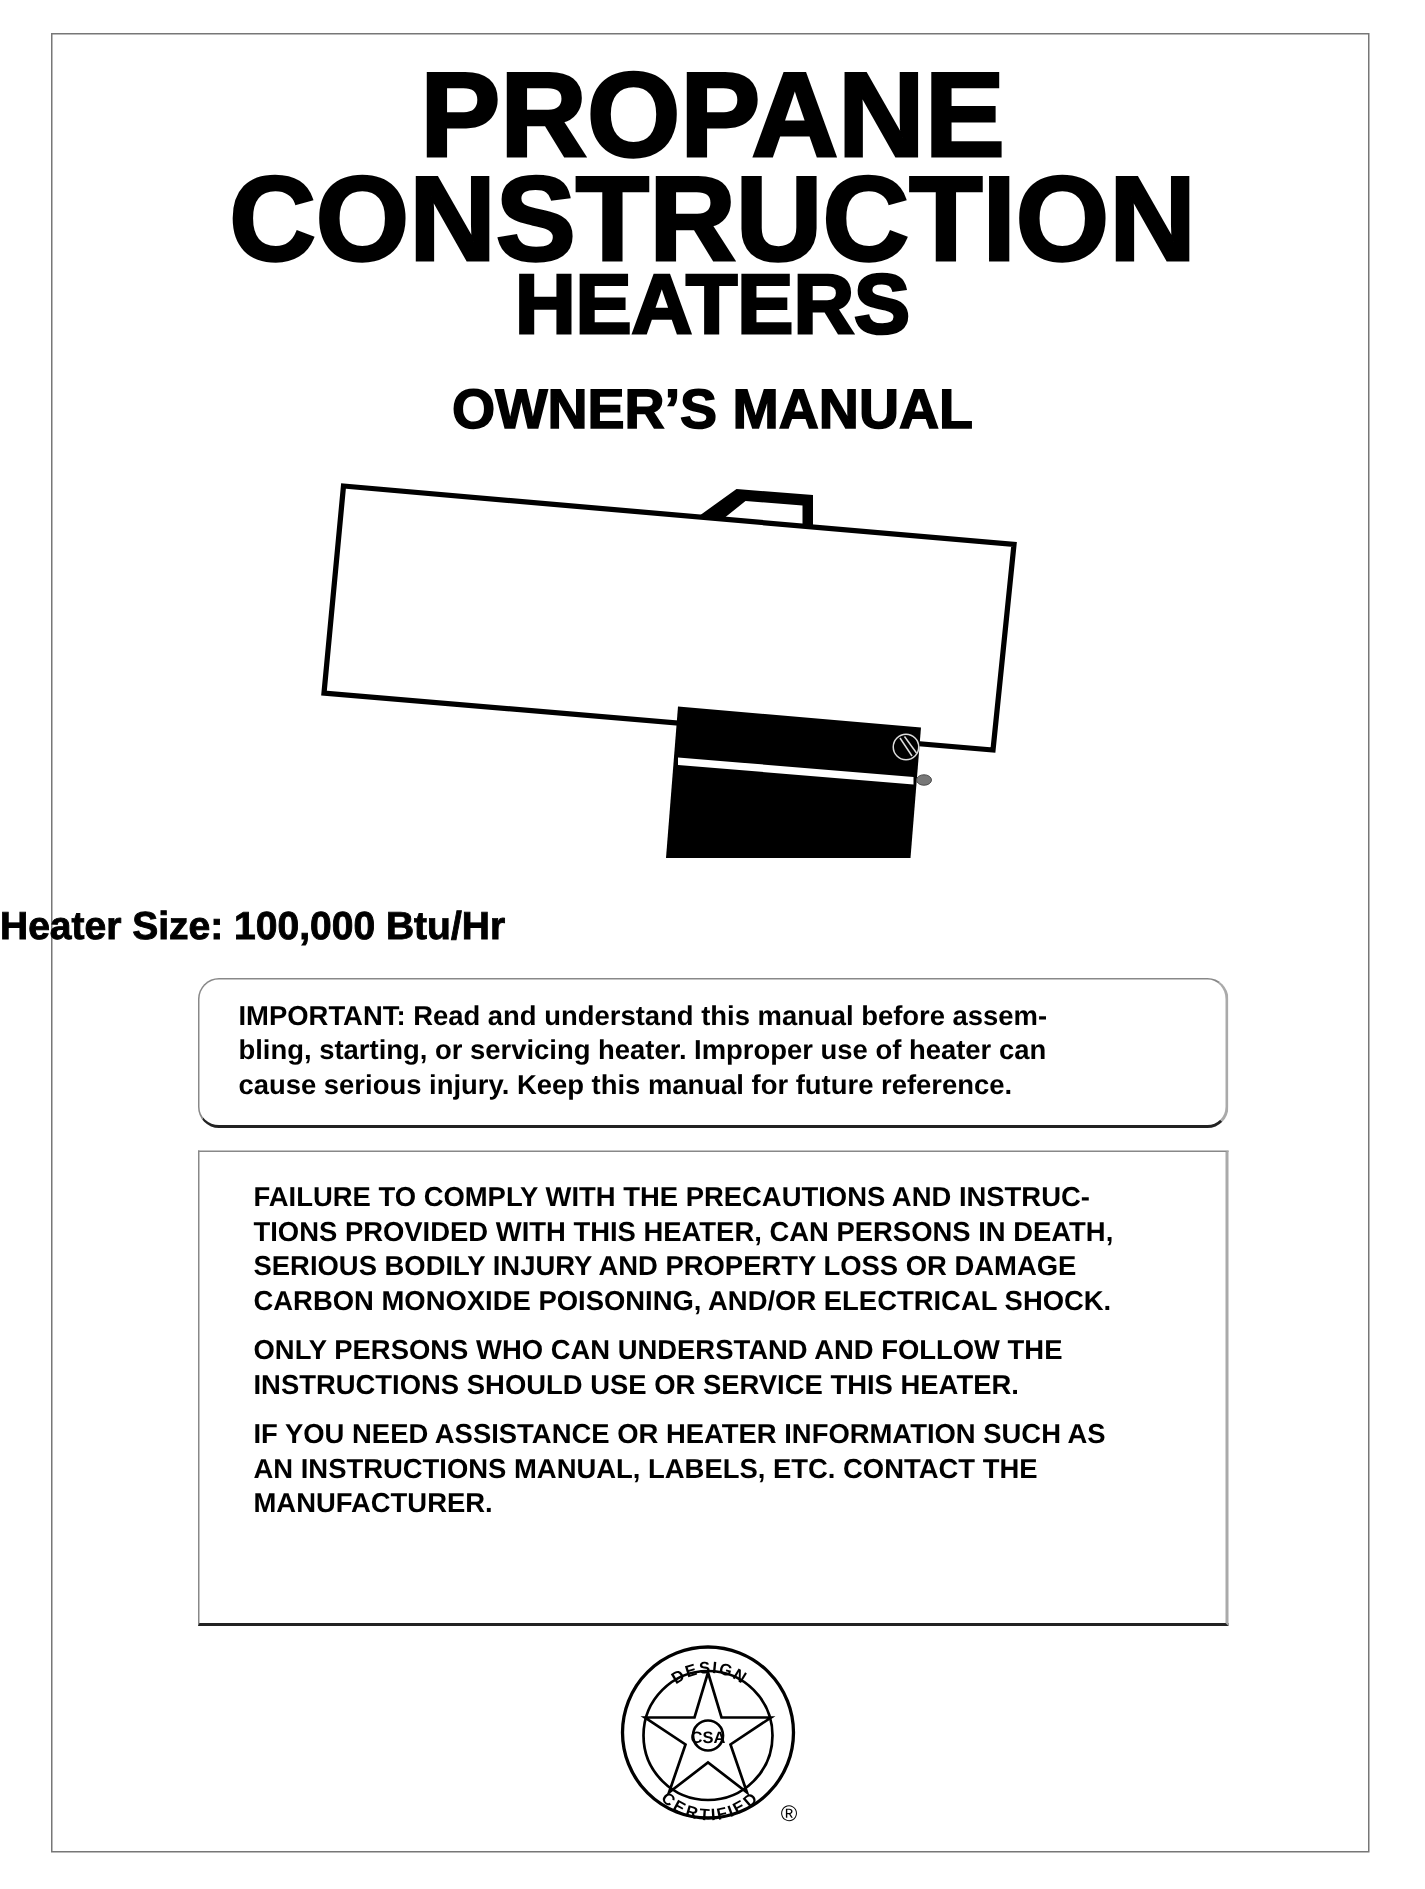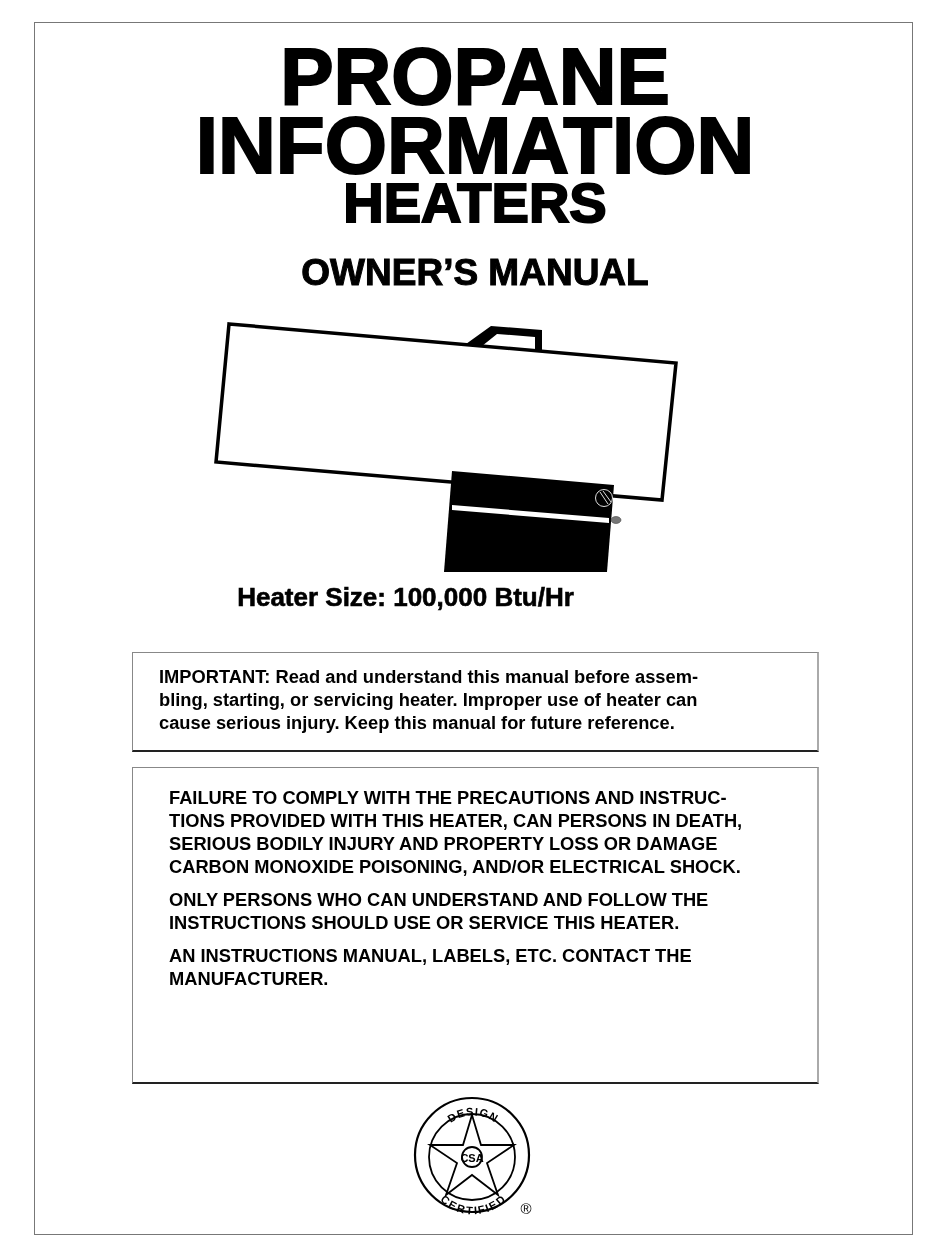--- a/index.html
+++ b/index.html
@@ -10,40 +10,40 @@
   .title { position: absolute; left: 0; width: 950px; text-align: center;
            font-family: "Liberation Sans", sans-serif; font-weight: 900; line-height: 1;
            white-space: nowrap; letter-spacing: 0; }
   .t1 { top: 37px; font-size: 80px; transform: scaleX(1.0); }
   .t2 { top: 106px; font-size: 80px; }
   .t3 { top: 175px; font-size: 56px; }
   .t-inner { display: inline-block; -webkit-text-stroke: 2px #000; }
   .t4 { top: 254px; font-size: 37px; }
   .t4 .t-inner { -webkit-text-stroke: 1px #000; }
   .illustration { position: absolute; left: 200px; top: 310px; width: 500px; height: 280px; }
-  .heater-size { position: absolute; top: 582px; left: 0; width: 811px; text-align: center;
+  .heater-size { position: absolute; top: 602px; left: 0; width: 811px; 
                  font-size: 26px; font-weight: 700; -webkit-text-stroke: 0.6px #000; }
   .box { position: absolute; left: 132px; width: 687px; box-sizing: border-box;
          border: 1px solid #888; border-bottom: 2px solid #222; border-right: 2px solid #aaa; }
   .important { top: 652px; height: 100px; padding: 12px 20px 0 26px;
-               font-size: 18.3px; font-weight: 700; line-height: 23px; }
+               font-size: 18.3px; font-weight: 700; line-height: 23px; border-radius: 14px; }
   .warning { top: 767px; height: 317px; padding: 18px 20px 0 20px;
              font-size: 18.3px; font-weight: 700; line-height: 23px; }
   .warn-head { display: flex; align-items: center; margin-left: 2px; margin-bottom: 8px; }
   .warn-head svg { margin-right: 4px; }
   .warn-para { margin: 0 0 10px 16px; }
   .csa-logo { position: absolute; left: 410px; top: 1093px; width: 126px; height: 126px; }
 </style>
 </head>
 <body>
 
 <div class="page-frame"></div>
 
 <div class="title t1"><span class="t-inner">PROPANE</span></div>
-<div class="title t2"><span class="t-inner">INFORMATION</span></div>
+<div class="title t2"><span class="t-inner">CONSTRUCTION</span></div>
 <div class="title t3"><span class="t-inner">HEATERS</span></div>
 <div class="title t4"><span class="t-inner">OWNER’S MANUAL</span></div>
 
 <svg class="illustration" viewBox="0 0 500 280" xmlns="http://www.w3.org/2000/svg">
 
   <polygon points="266,34 291,16 342,20 342,42 335,42 335,27 297,24 282,36" fill="#000"></polygon>
 
   <polygon points="29,14 476,53 462,190 16,152" fill="#fff" stroke="#000" stroke-width="3.5"></polygon>
 
   <polygon points="252,161 414,175 407,262 244,262" fill="#000"></polygon>
@@ -70,20 +70,21 @@
     <div>FAILURE TO COMPLY WITH THE PRECAUTIONS AND INSTRUC-</div>
     <div>TIONS PROVIDED WITH THIS HEATER, CAN PERSONS IN DEATH,</div>
     <div>SERIOUS BODILY INJURY AND PROPERTY LOSS OR DAMAGE</div>
     <div>CARBON MONOXIDE POISONING, AND/OR ELECTRICAL SHOCK.</div>
   </div>
   <div class="warn-para">
     <div>ONLY PERSONS WHO CAN UNDERSTAND AND FOLLOW THE</div>
     <div>INSTRUCTIONS SHOULD USE OR SERVICE THIS HEATER.</div>
   </div>
   <div class="warn-para">
+    <div>IF YOU NEED ASSISTANCE OR HEATER INFORMATION SUCH AS</div>
     <div>AN INSTRUCTIONS MANUAL, LABELS, ETC. CONTACT THE</div>
     <div>MANUFACTURER.</div>
   </div>
 </div>
 
 <svg class="csa-logo" viewBox="0 0 126 126" xmlns="http://www.w3.org/2000/svg">
   <defs>
     <path id="arcTop" d="M 28,50 A 36,36 0 0 1 98,50"></path>
     <path id="arcBot" d="M 26,84 A 38,38 0 0 0 100,84"></path>
   </defs>

